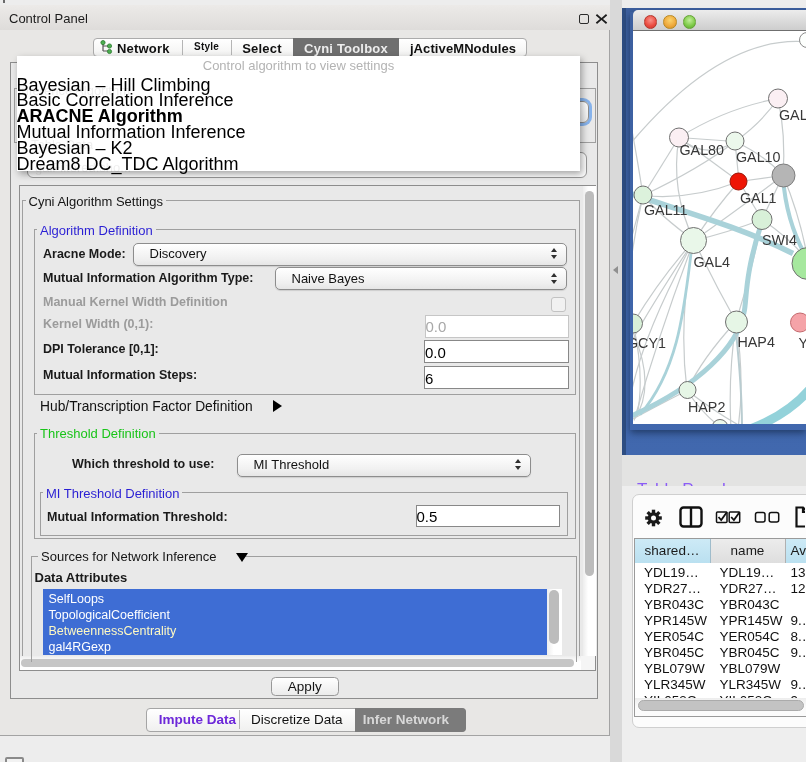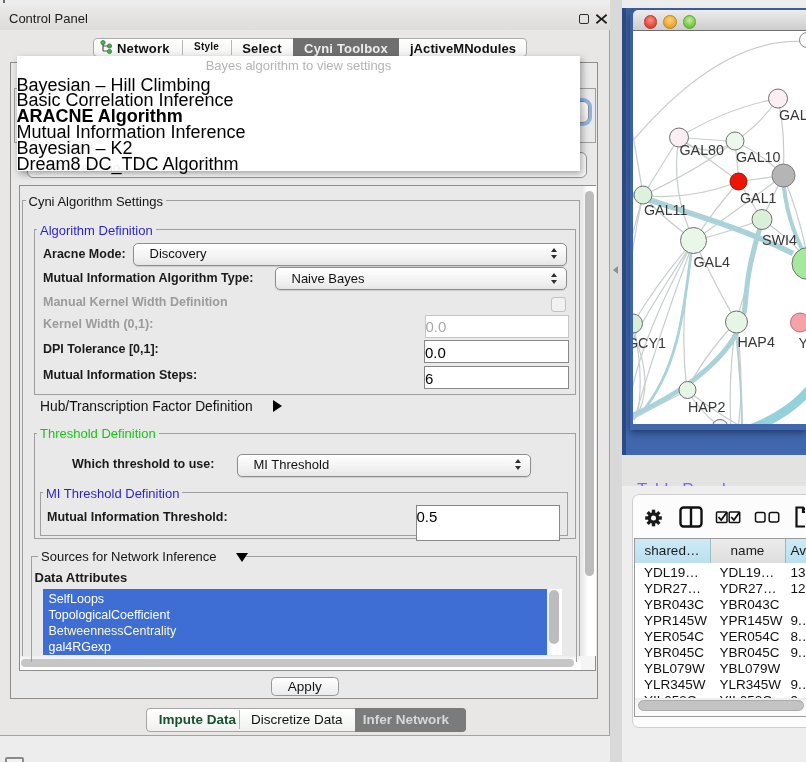--- a/index.html
+++ b/index.html
@@ -104,52 +104,52 @@
 <div class="combo" style="left:236.5px;top:453.5px;width:292px;height:21px">
     <span class="ct">MI Threshold</span>
  <span class="arr up" style="right:9px;top:4.5px"></span>
     <span class="arr dn" style="right:9px;top:11.5px"></span>
   </div>
 
 <div class="grp" style="left:40px;top:492px;width:525.5px;height:41.5px"></div>
 <div class="gtitle" style="left:43px;top:485.5px;color:#2a1fd4">MI Threshold Definition</div>
 
 <div class="lbl" style="left:47px;top:509.5px">Mutual Information Threshold:</div>
-<div class="tfield" style="left:415.5px;top:505px;width:144.5px;height:36px;border:1px solid #888;box-sizing:border-box;color:#000;line-height:22.5px;padding-right:7px">0.5</div>
+<div class="tfield" style="left:415.5px;top:505px;width:144.5px;height:22px;border:1px solid #888;box-sizing:border-box;color:#000;line-height:22.5px;padding-right:7px">0.5</div>
 
 <div class="grp" style="left:31px;top:555.5px;width:544px;height:105px;border-bottom:none"></div>
 <div class="gtitle" style="left:38px;top:548.5px;color:#151515;padding-right:22px">Sources for Network Inference</div>
 <div class="abs" style="left:236px;top:552.5px;width:0;height:0;border-left:6.5px solid transparent;border-right:6.5px solid transparent;border-top:9px solid #000"></div>
 <div class="lbl" style="left:34.5px;top:570px;font-size:13px">Data Attributes</div>
 
 <div class="abs" style="left:43px;top:589px;width:503.5px;height:66px;background:#3e6dd4;overflow:hidden">
  <div class="abs" style="left:5.5px;top:3px;font-size:12.5px;color:#fff">SelfLoops</div>
  <div class="abs" style="left:5.5px;top:19px;font-size:12.5px;color:#fff">TopologicalCoefficient</div>
  <div class="abs" style="left:5.5px;top:35px;font-size:12.5px;color:#fef9c3">BetweennessCentrality</div>
  <div class="abs" style="left:5.5px;top:51px;font-size:12.5px;color:#fff">gal4RGexp</div>
 </div>
 <div class="abs" style="left:546.5px;top:589px;width:15px;height:66px;background:linear-gradient(90deg,#ededed,#ffffff 45%,#ffffff)"></div>
 <div class="abs" style="left:549px;top:590px;width:10px;height:54px;background:#bcbcbc;border-radius:5px"></div>
 
 <div class="abs" style="left:271px;top:676.5px;width:65.5px;height:17.5px;border:1px solid #989898;border-radius:4.5px;background:linear-gradient(#ffffff,#ebebeb);text-align:center;font-size:13.5px;color:#151515;line-height:17px">Apply</div>
 
 <div class="abs" style="left:146px;top:708px;width:319.5px;height:23.5px;background:linear-gradient(#ffffff,#f0f0ef);border:1px solid #a5a5a5;border-radius:4px;box-sizing:border-box"></div>
 <div class="abs" style="left:355px;top:708px;width:110.5px;height:23.5px;background:#7b7b7b;border-radius:0 4px 4px 0;box-sizing:border-box"></div>
 <div class="abs" style="left:238.5px;top:710px;width:1px;height:19px;background:#b5b5b5"></div>
-<div class="abs" style="left:146px;top:712px;width:103px;text-align:center;font-size:13.5px;color:#14532d;font-weight:bold">Impute Data</div>
+<div class="abs" style="left:146px;top:712px;width:103px;text-align:center;font-size:13.5px;color:#6d28d9;font-weight:bold">Impute Data</div>
 <div class="abs" style="left:238.5px;top:712px;width:116.5px;text-align:center;font-size:13.5px;color:#111;font-weight:normal">Discretize Data</div>
 <div class="abs" style="left:355px;top:712px;width:102px;text-align:center;font-size:13.5px;color:#d8d8d8;font-weight:bold">Infer Network</div>
 
 <div class="abs" style="left:5px;top:756.5px;width:19px;height:18px;border:2px solid #8a8a8a;background:#f2f2f2;border-radius:2px;box-sizing:border-box"></div>
 
 <div class="abs" style="left:17px;top:56px;width:563px;height:115px;background:#fff;box-shadow:2px 3px 7px rgba(0,0,0,0.35)"></div>
 <div class="ghost" style="left:18px;top:83px">Inference Algorithm</div>
 <div class="ghost" style="left:31px;top:137px">Table Data</div>
 <div class="ghost" style="left:35px;top:160px">galFiltered.sho...</div>
-<div class="abs" style="left:17px;top:57.5px;width:563px;text-align:center;font-size:13px;color:#b3b3b3">Bayes algorithm to view settings</div>
+<div class="abs" style="left:17px;top:57.5px;width:563px;text-align:center;font-size:13px;color:#b3b3b3">Control algorithm to view settings</div>
 <div class="popitem" style="top:74.5px">Bayesian – Hill Climbing</div>
 <div class="popitem" style="top:90.3px">Basic Correlation Inference</div>
 <div class="popitem" style="top:106.1px;font-weight:bold">ARACNE Algorithm</div>
 <div class="popitem" style="top:121.9px">Mutual Information Inference</div>
 <div class="popitem" style="top:137.7px">Bayesian – K2</div>
 <div class="popitem" style="top:153.5px">Dream8 DC_TDC Algorithm</div>
 
 <div class="abs" style="left:610px;top:0;width:12px;height:762px;background:#d9d9d9"></div>
 <div class="abs" style="left:612.5px;top:266px;width:0;height:0;border-top:4px solid transparent;border-bottom:4px solid transparent;border-right:5px solid #8f8f8f"></div>
 

